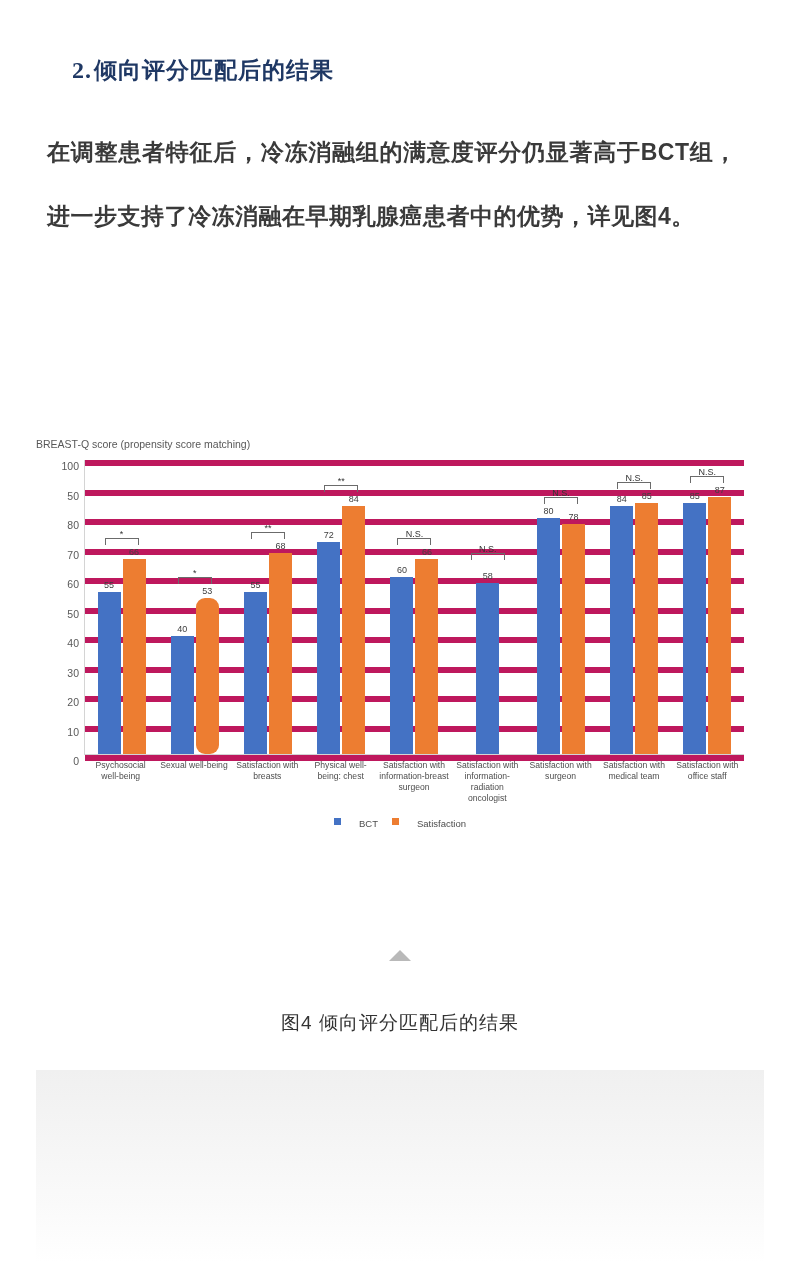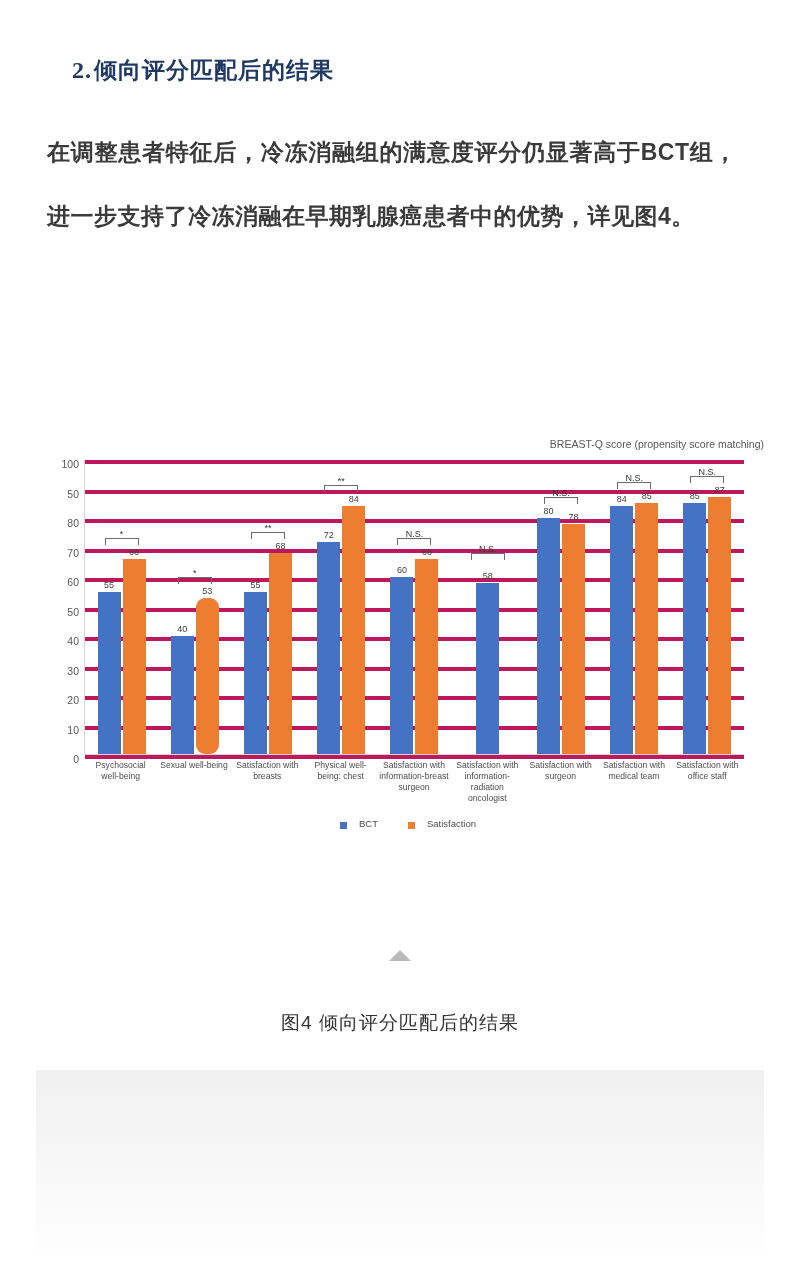--- a/index.html
+++ b/index.html
@@ -57,39 +57,39 @@
     left: 36px;
     top: 420px;
     width: 728px;
     height: 430px;
   }
   .chart-title {
     position: absolute;
     left: 0;
     top: 18px;
     width: 100%;
-    text-align: right;
+    text-align: left;
     font-size: 10.5px;
     color: #585858;
   }
   .plot {
     position: absolute;
     left: 48px;
     top: 40px;
     width: 660px;
     height: 295px;
     border-left: 1px solid #d4d4d4;
     border-bottom: 1px solid #d4d4d4;
     box-sizing: border-box;
   }
   .gridline {
     position: absolute;
     left: 0;
     width: 100%;
-    border-top: 4px solid #be185d;
+    border-top: 6px solid #be185d;
     height: 0;
   }
   .ytick {
     position: absolute;
     right: 100%;
     margin-right: 6px;
     transform: translateY(-50%);
     font-size: 10.5px;
     color: #595959;
     white-space: nowrap;
@@ -166,21 +166,21 @@
     position: absolute;
     left: 0;
     top: 398px;
     width: 728px;
     display: flex;
     justify-content: center;
     gap: 14px;
     font-size: 9.5px;
     color: #4d4d4d;
   }
-  .legend .item { display: flex; align-items: flex-end; gap: 12px; margin-left: 16px; }
+  .legend .item { display: flex; align-items: flex-start; gap: 18px; }
   .legend .swatch { width: 7px; height: 7px; display: inline-block; }
   .legend .swatch.bct { background: #4472c4; }
   .legend .swatch.cryo { background: #ed7d31; }
 
   
   .collapse-arrow {
     position: absolute;
     left: 50%;
     top: 950px;
     transform: translateX(-50%);

